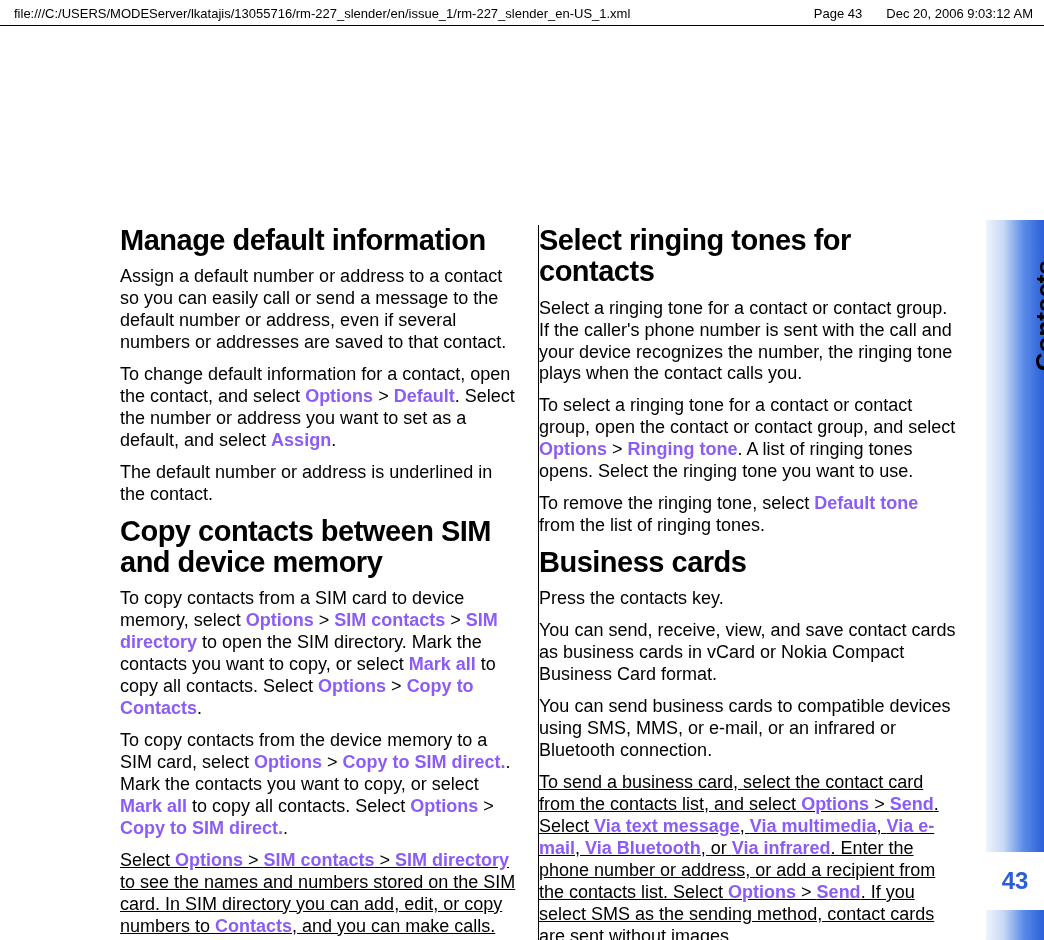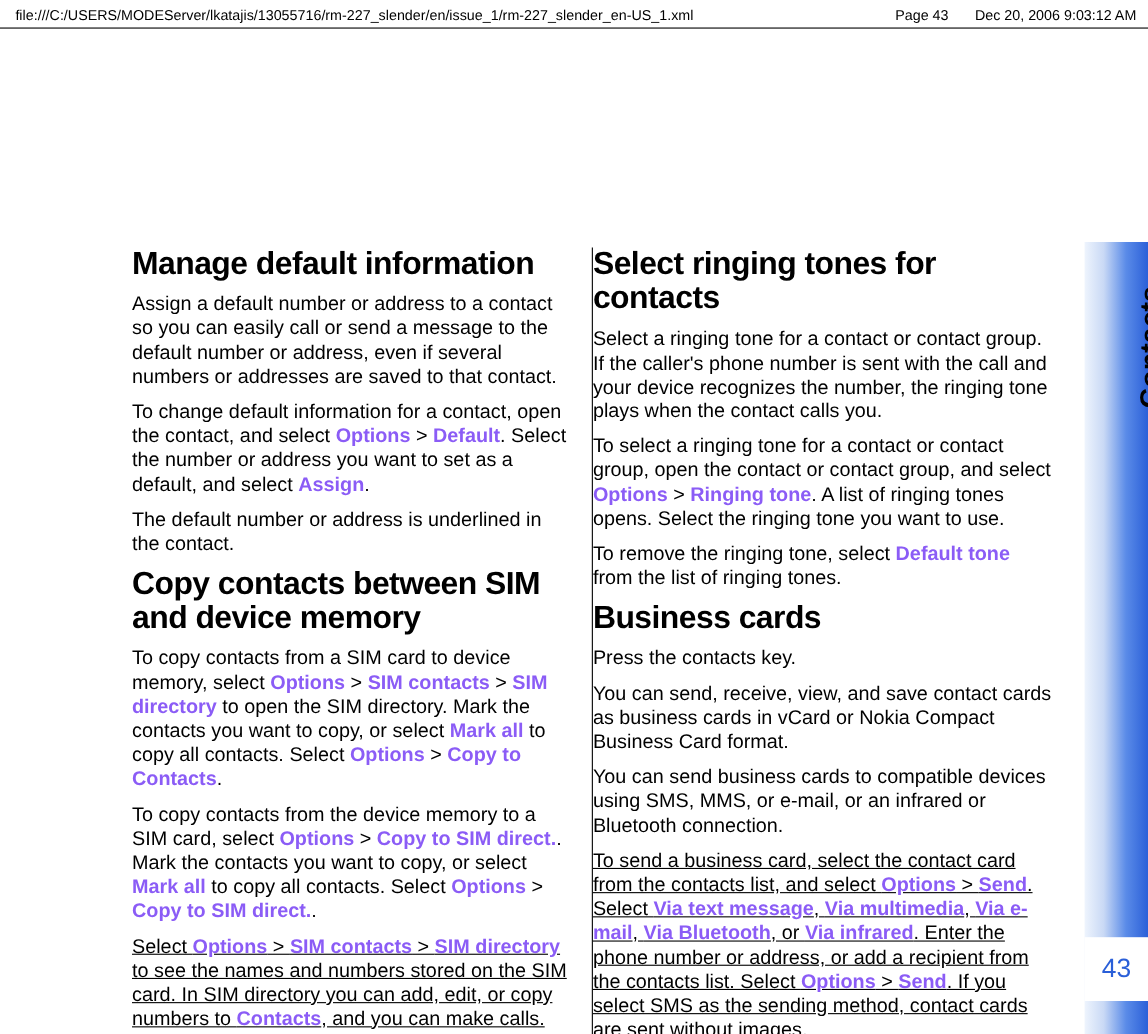--- a/index.html
+++ b/index.html
@@ -50,21 +50,21 @@
     right: 0;
     bottom: 30px;
     width: 58px;
     height: 58px;
     background: #fff;
     display: flex;
     align-items: center;
     justify-content: center;
     font-size: 24px;
     color: #2a5fd8;
-    font-weight: 400;
+    font-weight: 700;
   }
   .content {
     position: absolute;
     top: 195px;
     left: 120px;
     width: 840px;
     display: flex;
     gap: 0;
   }
   .col {

